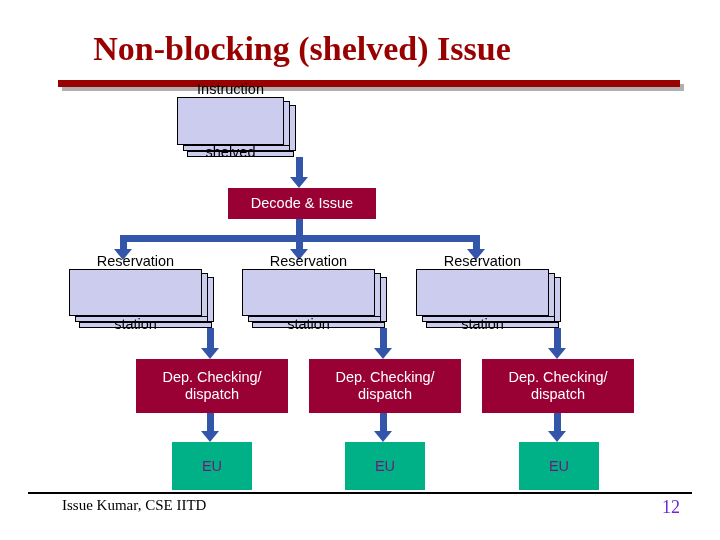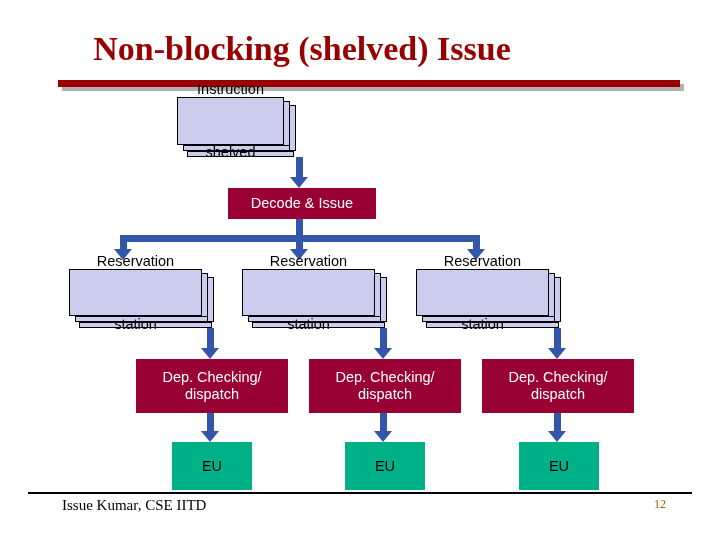--- a/index.html
+++ b/index.html
@@ -68,21 +68,21 @@
     color: #000000;
     border: 1px solid #000000;
     gap: 46px;
   }
   .box.maroon {
     background: #990033;
     color: #ffffff;
   }
   .box.green {
     background: #00b188;
-    color: #000000;
+    color: #701a75;
     justify-content: center;
   }
   
   .stack-right {
     position: absolute;
     background: #ccccee;
     border: 1px solid #000000;
     box-sizing: border-box;
   }
   .stack-bottom {
@@ -125,24 +125,24 @@
     top: 497px;
     font-family: "Liberation Serif", serif;
     font-size: 15px;
     color: #000000;
   }
   .page-number {
     position: absolute;
     left: 640px;
     top: 497px;
     width: 40px;
-    text-align: center;
+    text-align: right;
     font-family: "Liberation Serif", serif;
-    font-size: 12px;
-    color: #a16207;
+    font-size: 18px;
+    color: #6d28d9;
   }
 </style>
 </head>
 <body>
 
 <div class="slide">
 
   <div class="title-rule-shadow"></div>
   <div class="title">Non-blocking (shelved) Issue</div>
   <div class="title-rule"></div>

